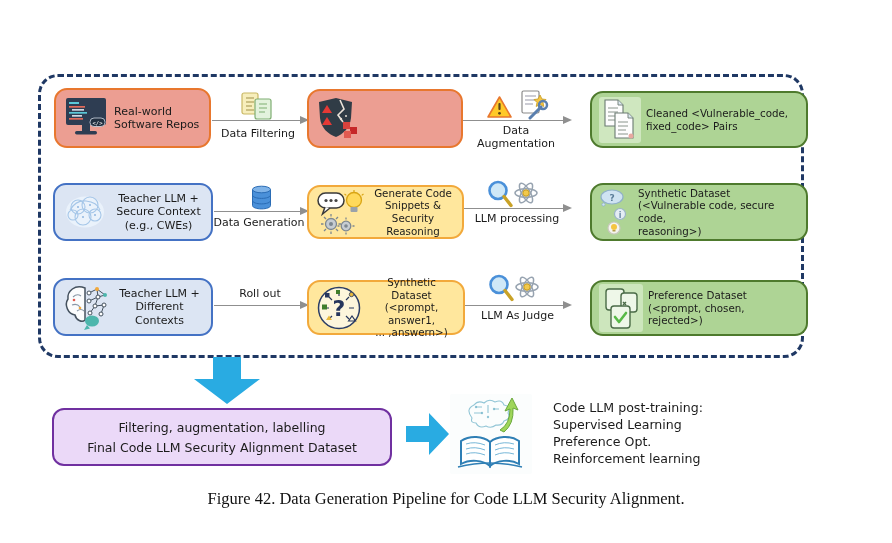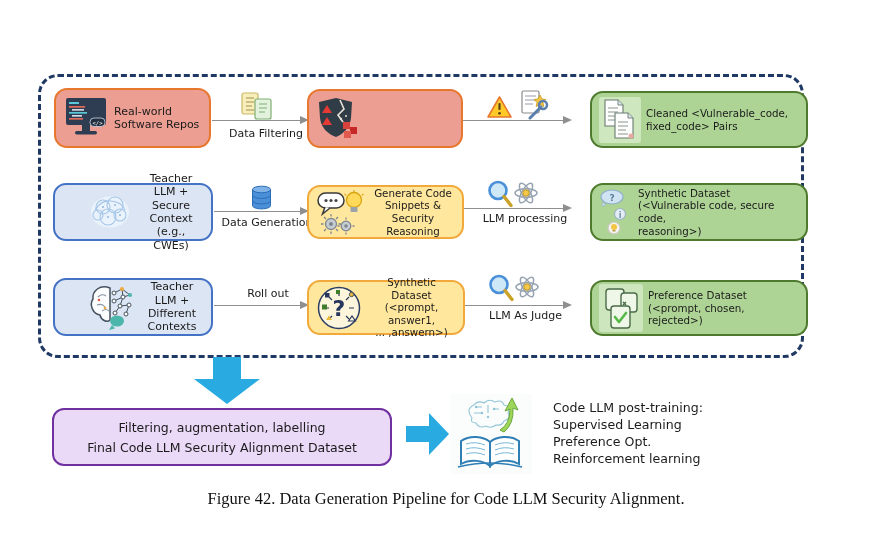--- a/index.html
+++ b/index.html
@@ -5,32 +5,32 @@
   html,body{margin:0;padding:0;background:#fff;}
   .canvas{position:relative;width:892px;height:543px;background:#fff;overflow:hidden;
           font-family:"DejaVu Sans",sans-serif;color:#1b1b1b;border-radius:22px;}
   .frame{position:absolute;left:38px;top:74px;width:760px;height:278px;
          border:3px dashed var(--frame,#1F3864);border-radius:20px;}
   .node{position:absolute;display:flex;align-items:center;gap:5px;box-sizing:border-box;
         border-radius:13px;padding:3px 7px;font-size:11px;line-height:1.22;}
   .node .nlabel{flex:1;}
   .node .icn{flex:none;display:flex;align-items:center;justify-content:center;}
   .red{background:var(--red-fill,#EC9E92);border:2.5px solid var(--red-border,#E8772E);}
-  .blue{background:var(--blue-fill,#DCE5F3);border:2.5px solid var(--blue-border,#4472C4);text-align:center;padding-left:32px;}
+  .blue{background:var(--blue-fill,#DCE5F3);border:2.5px solid var(--blue-border,#4472C4);text-align:center;}
   .yellow{background:var(--yellow-fill,#FFE79D);border:2.5px solid var(--yellow-border,#F2A93B);text-align:center;}
   .green{background:var(--green-fill,#AED495);border:2.5px solid var(--green-border,#4E7A2D);margin-left:20px;}
   .purple{position:absolute;background:var(--purple-fill,#EBD9F8);border:2.5px solid var(--purple-border,#7030A0);
           border-radius:12px;display:flex;flex-direction:column;justify-content:center;align-items:center;
           gap:5px;font-size:12.5px;box-sizing:border-box;}
   .pre{white-space:pre-line;}
   .sm{font-size:10.3px;}
   .hline{position:absolute;height:0;border-top:1.7px solid var(--connector,#8f8f8f);}
   .hline::after{content:'';position:absolute;right:-2px;top:-5.5px;width:0;height:0;
         border-left:9px solid var(--connector,#8f8f8f);border-top:4.5px solid transparent;border-bottom:4.5px solid transparent;}
-  .clabel{position:absolute;font-size:11px;text-align:center;margin-left:8px;}
+  .clabel{position:absolute;font-size:11px;text-align:center;}
   .cicons{position:absolute;display:flex;align-items:flex-end;gap:3px;}
   .abs{position:absolute;}
   .post-text{position:absolute;left:553px;top:399px;font-size:12.6px;line-height:1.36;}
   .caption{position:absolute;left:0;top:489px;width:892px;text-align:center;
            font-family:"Liberation Serif",serif;font-size:16.5px;color:#111;}
 </style>
 </head>
 <body>
 
 <div class="canvas">
@@ -92,20 +92,22 @@
     </svg>
     <svg width="36" height="30" viewBox="0 0 36 30">
       <rect x="6" y="1" width="17" height="22" rx="1.5" fill="#fff" stroke="#8a8a8a" stroke-width="1.2"></rect>
       <path d="M9 6 h11 M9 10 h11 M9 14 h8" stroke="#99a" stroke-width="1.1"></path>
       <path d="M24 5 l2 4 4 .5 -3 3 .8 4 -3.8 -2 -3.8 2 .8 -4 -3 -3 4 -.5 z" fill="#F5C542" stroke="#c79a1e" stroke-width="0.8"></path>
       <path d="M14 28 L25 17" stroke="#5a7fae" stroke-width="3" stroke-linecap="round"></path>
       <circle cx="27" cy="15" r="4" fill="none" stroke="#5a7fae" stroke-width="2.5"></circle>
     </svg>
   </div>
   <div class="hline" style="left:463px;top:120px;width:107px"></div>
+  <div class="clabel pre" style="left:466px;top:124px;width:100px">Data
+Augmentation</div>
 
   <div class="node green" style="left:570px;top:91px;width:218px;height:57px">
     <span class="icn">
       <svg width="42" height="46" viewBox="0 0 42 46">
         <rect width="42" height="46" rx="3" fill="#cfe7bf"></rect>
         <path d="M6 3 h13 l5 5 v21 h-18 z" fill="#fdfdfd" stroke="#6b7b72" stroke-width="1.1"></path>
         <path d="M19 3 v5 h5" fill="#dce8f0" stroke="#6b7b72" stroke-width="0.9"></path>
         <path d="M9 11 h10 M9 15 h10 M9 19 h8 M9 23 h10" stroke="#8a958c" stroke-width="1"></path>
         <path d="M16 16 h13 l5 5 v20 h-18 z" fill="#fdfdfd" stroke="#6b7b72" stroke-width="1.1"></path>
         <path d="M29 16 v5 h5" fill="#dce8f0" stroke="#6b7b72" stroke-width="0.9"></path>

